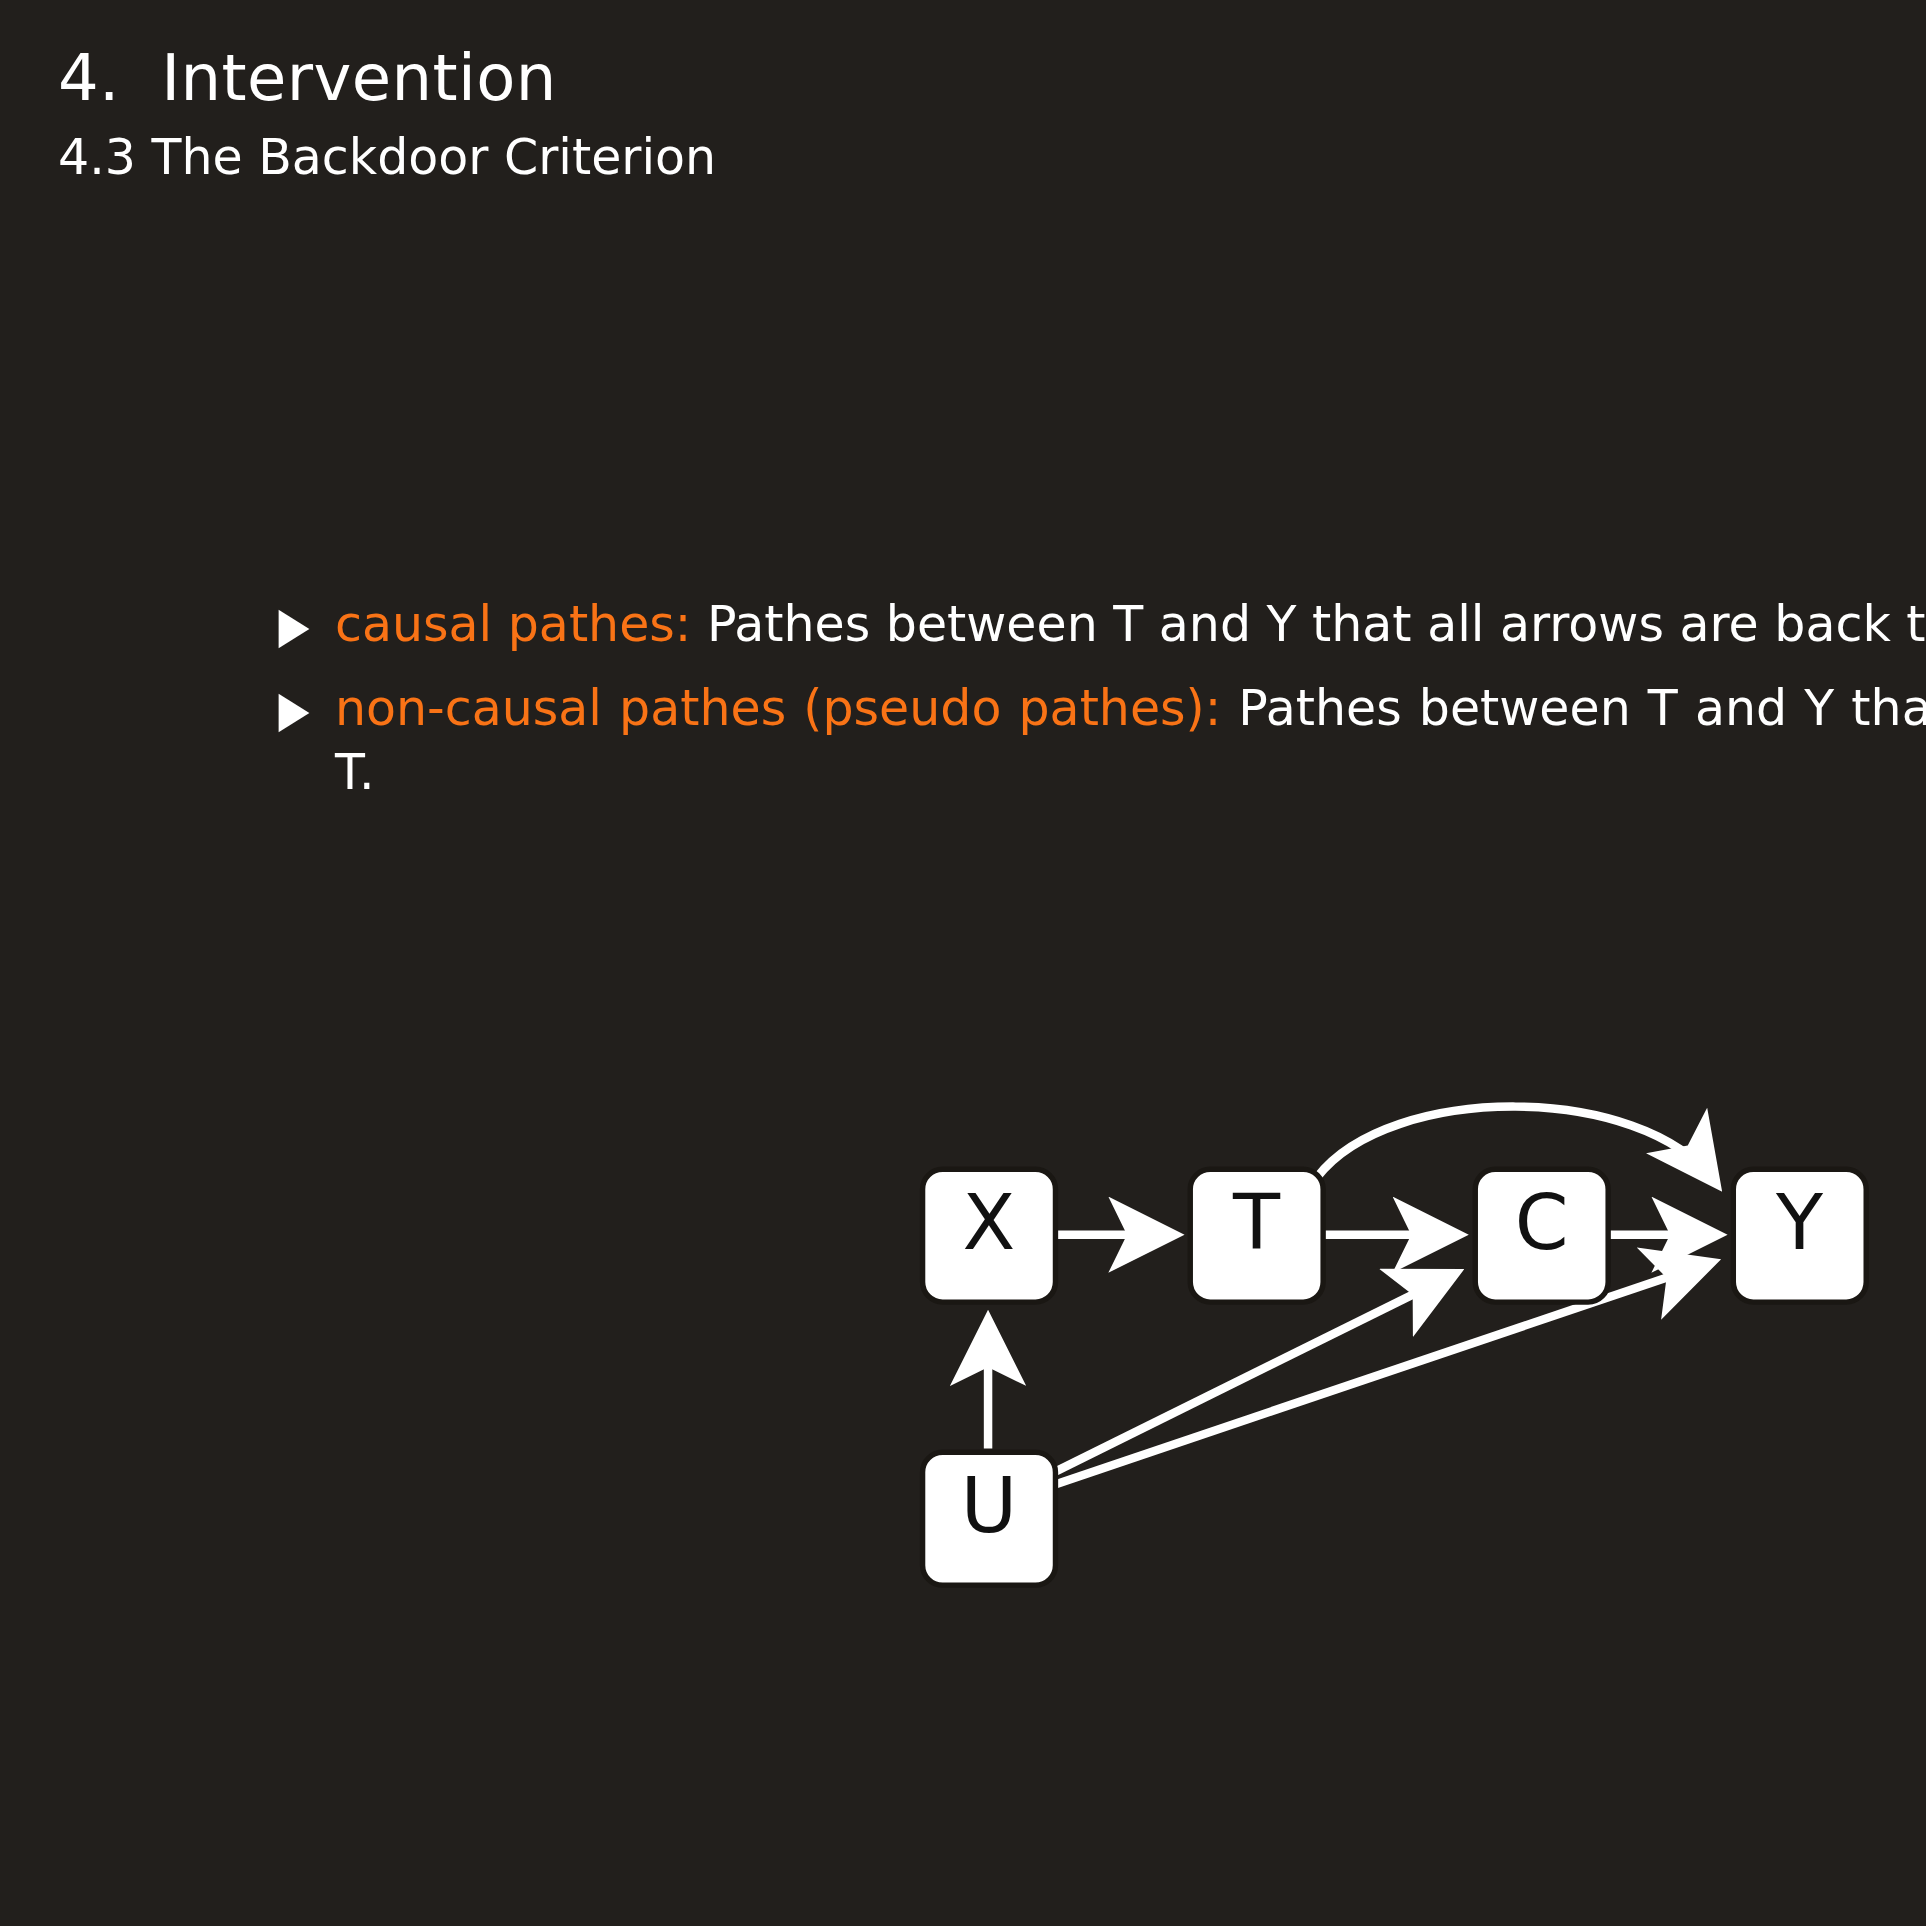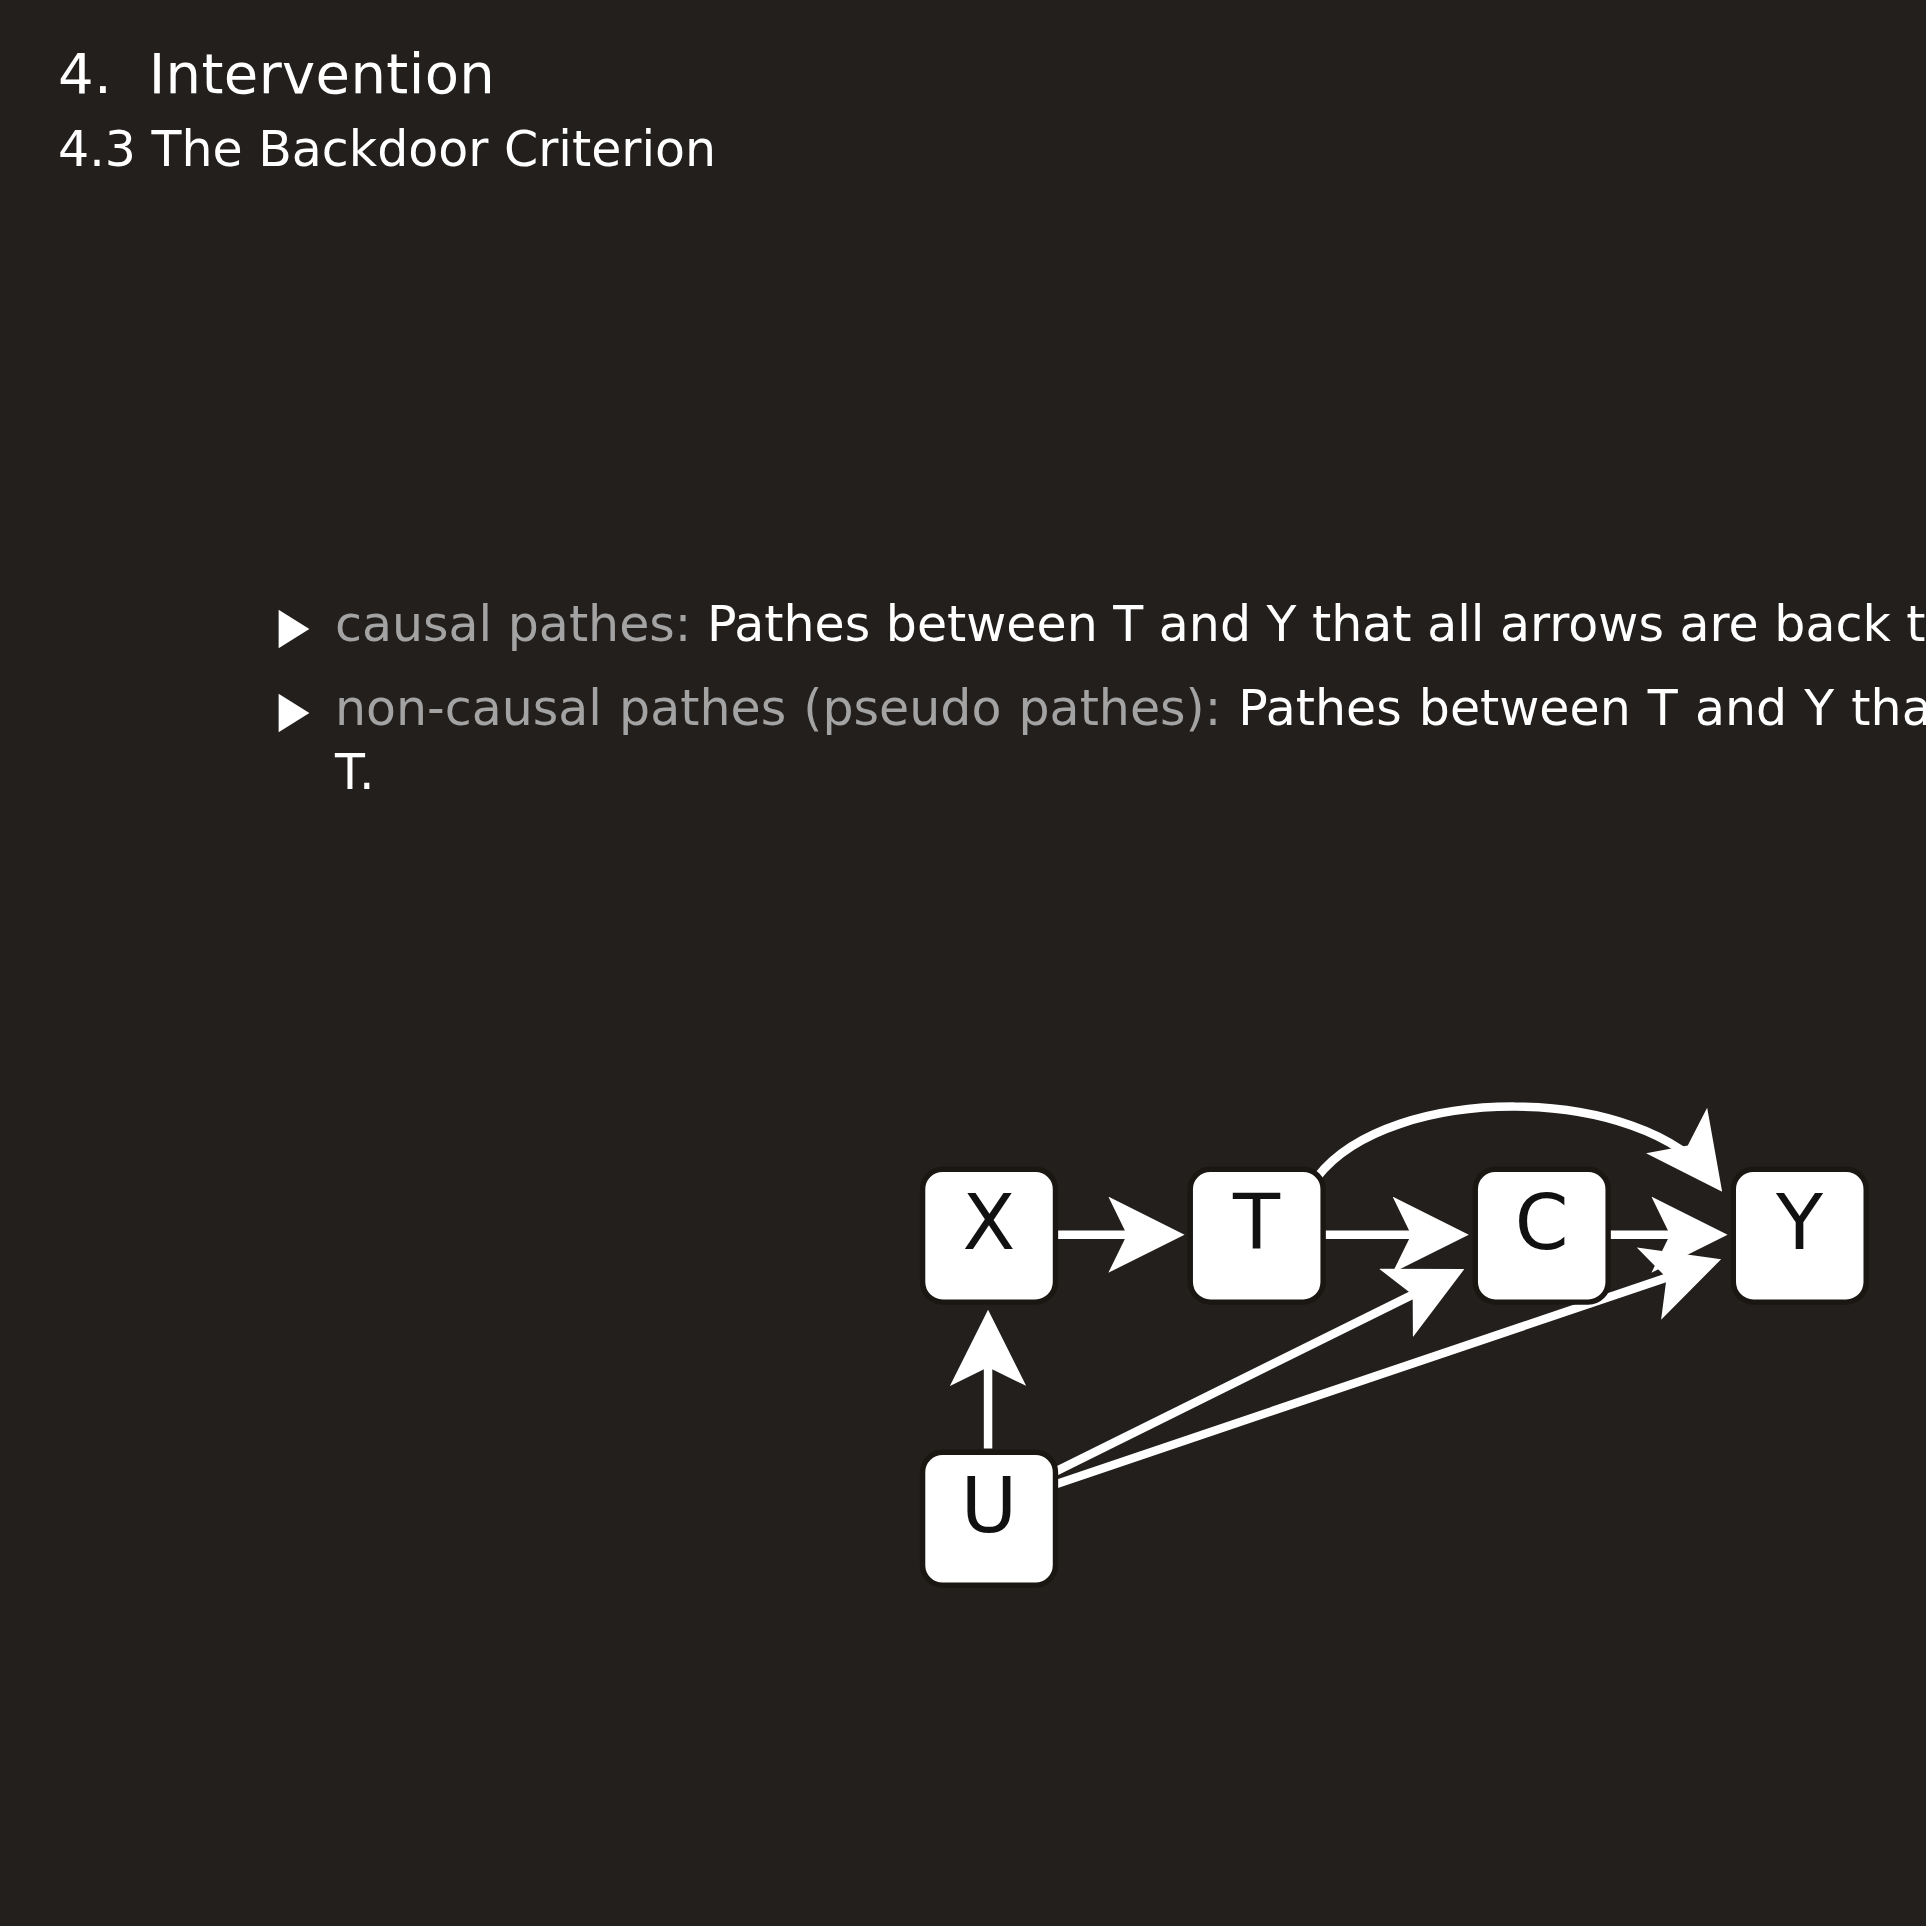--- a/index.html
+++ b/index.html
@@ -7,40 +7,40 @@
     width:2778px;height:2084px;
     background:#221f1c;
     font-family:"DejaVu Sans","Liberation Sans",sans-serif;
     overflow:hidden;position:relative;
   }
   .slide{position:absolute;inset:0;}
 
   
   .header{position:absolute;left:58px;top:46px;}
   .title{
-    color:#ffffff;font-size:56px;line-height:1.0;font-weight:400;
+    color:#ffffff;font-size:64px;line-height:1.0;font-weight:400;
     letter-spacing:0.4px;white-space:pre;
   }
   .subtitle{
     color:#ffffff;font-size:49px;line-height:1.0;font-weight:400;
     margin-top:23px;white-space:pre;
   }
 
   
   .bullets{position:absolute;left:277px;top:593px;width:2273px;}
   .bullet{display:flex;align-items:flex-start;margin-bottom:19px;}
   .bullet-marker{
     flex:0 0 auto;width:58px;padding-top:16px;
   }
   .bullet-marker svg{display:block;}
   .bullet-body{
     flex:1 1 auto;color:#ffffff;font-size:49px;line-height:1.32;
     text-align:justify;
   }
-  .hl{color:#a3a3a3;}
+  .hl{color:#f97316;}
 
   
   .diagram{position:absolute;left:886px;top:1094px;width:1063px;height:524px;}
   .diagram svg{display:block;width:100%;height:100%;}
 </style>
 </head>
 <body>
 
 <div class="slide">
 

